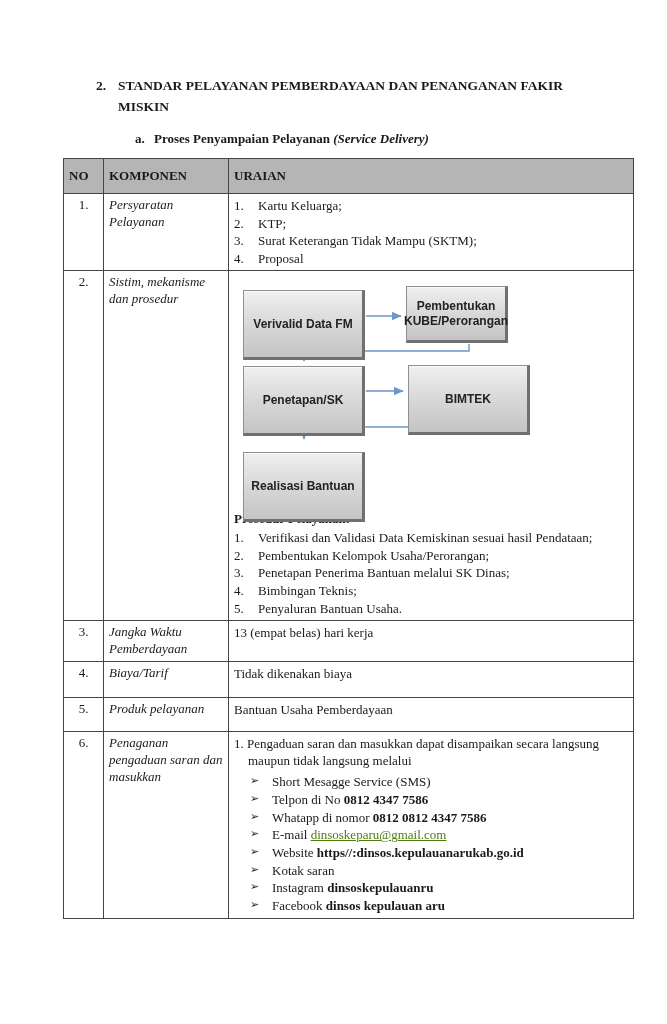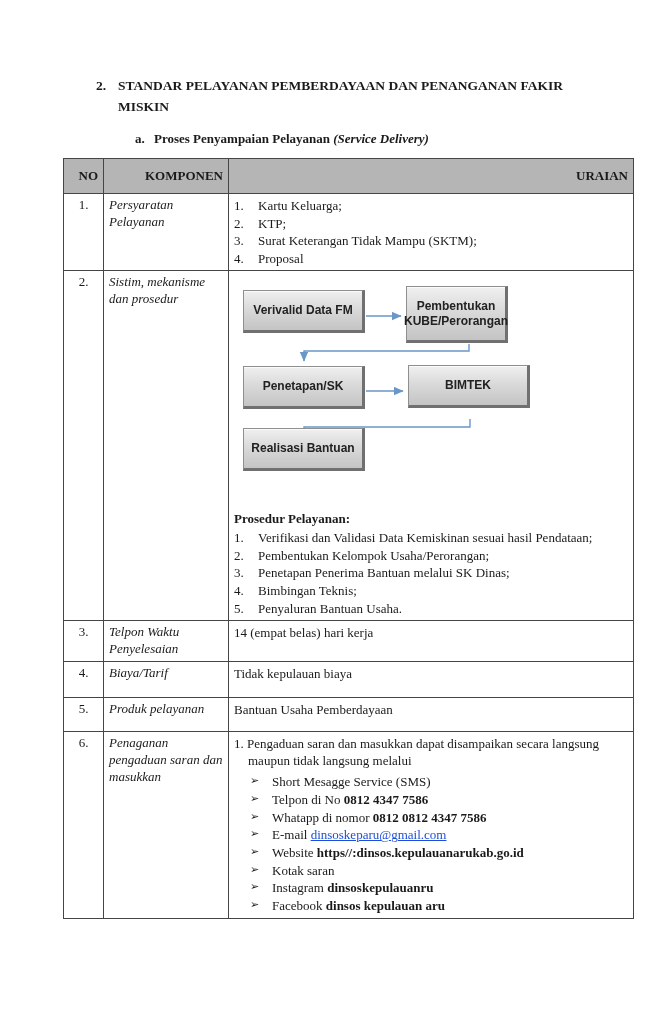--- a/index.html
+++ b/index.html
@@ -13,63 +13,63 @@
   .heading .h-num{width:22px;flex:0 0 22px;}
   .heading .h-title{width:460px;}
   .subheading{position:absolute;left:135px;top:131px;font-size:13px;font-weight:bold;display:flex;}
   .subheading .h-num{width:19px;flex:0 0 19px;}
   .subheading .it{font-style:italic;}
 
   
   table.svc{position:absolute;left:63px;top:158px;width:570px;border-collapse:collapse;
             table-layout:fixed;font-size:13px;}
   table.svc th,table.svc td{border:1px solid #454545;vertical-align:top;padding:3px 5px;}
-  table.svc th{background:#b5b5b5;font-weight:bold;text-align:right;vertical-align:middle;
+  table.svc th{background:#b5b5b5;font-weight:bold;text-align:left;vertical-align:middle;
                height:28px;font-size:13px;}
   col.c-no{width:40px;}
   col.c-komp{width:125px;}
   col.c-ur{width:405px;}
   td.no{text-align:center;padding-top:5px;}
   td.komp{padding-left:7px;padding-top:5px;line-height:1.3;font-style:italic;}
   td.ur{padding-left:9px;padding-top:5px;line-height:1.32;}
   tr.h-r1{height:70px;}
   tr.h-r2{height:335px;}
   tr.h-r3{height:35px;}
   tr.h-r4{height:36px;}
   tr.h-r5{height:34px;}
   tr.h-r6{height:150px;}
 
   
   .nlist .li{display:flex;line-height:1.35;}
   .nlist .n{flex:0 0 24px;}
 
   
   .flow{position:relative;height:226px;margin-top:4px;}
-  .fbox{position:absolute;width:122px;height:43px;
+  .fbox{position:absolute;width:122px;height:70px;
         display:flex;align-items:center;justify-content:center;text-align:center;
         font-family:"Liberation Sans",sans-serif;font-size:12px;font-weight:bold;color:#222;
         background:linear-gradient(180deg,#f0f0f0 0%,#dadada 45%,#c4c4c4 100%);
         border:1px solid #8f8f8f;border-right:3px solid #707070;border-bottom:3px solid #707070;
         box-shadow:inset 0 1px 0 #fbfbfb;line-height:1.25;padding:2px;box-sizing:border-box;}
   .fbox.b1{left:9px;top:12px;}
   .fbox.b2{left:172px;top:8px;width:102px;height:57px;}
   .fbox.b3{left:9px;top:88px;}
   .fbox.b4{left:174px;top:87px;}
-  .fbox.b5{left:9px;top:150px;}
+  .fbox.b5{left:9px;top:174px;}
   .flow svg{position:absolute;left:0;top:0;pointer-events:none;}
 
   .pros-head{font-weight:bold;margin:6px 0 2px 0;}
 
   
   .intro{padding-left:14px;text-indent:-14px;margin-bottom:4px;}
   .channels{margin-left:16px;}
   .channels .ch{display:flex;line-height:1.36;}
   .channels .g{flex:0 0 22px;font-family:"DejaVu Sans",sans-serif;font-size:11px;padding-top:1px;}
   .b{font-weight:bold;}
-  a.mail{color:#1d4ed8;text-decoration:underline;cursor:pointer;text-align:right;}
+  a.mail{color:#4d7c0f;text-decoration:underline;cursor:pointer;text-align:right;}
 </style>
 </head>
 <body>
 
 <div class="page">
 
   <div class="heading">
     <span class="h-num">2.</span>
     <span class="h-title">STANDAR PELAYANAN PEMBERDAYAAN DAN PENANGANAN FAKIR MISKIN</span>
   </div>
@@ -160,28 +160,28 @@
           <div class="li">
                 <span class="n">5.</span>
                 <span>Penyaluran Bantuan Usaha.</span>
               </div>
         </div>
       </td>
     </tr>
 
     <tr class="h-r3">
       <td class="no">3.</td>
-      <td class="komp">Telpon Waktu Penyelesaian</td>
-      <td class="ur">14 (empat belas) hari kerja</td>
+      <td class="komp">Jangka Waktu Pemberdayaan</td>
+      <td class="ur">13 (empat belas) hari kerja</td>
     </tr>
 
     <tr class="h-r4">
       <td class="no">4.</td>
       <td class="komp">Biaya/Tarif</td>
-      <td class="ur">Tidak kepulauan biaya</td>
+      <td class="ur">Tidak dikenakan biaya</td>
     </tr>
 
     <tr class="h-r5">
       <td class="no">5.</td>
       <td class="komp">Produk pelayanan</td>
       <td class="ur">Bantuan Usaha Pemberdayaan</td>
     </tr>
 
     <tr class="h-r6">
       <td class="no">6.</td>

